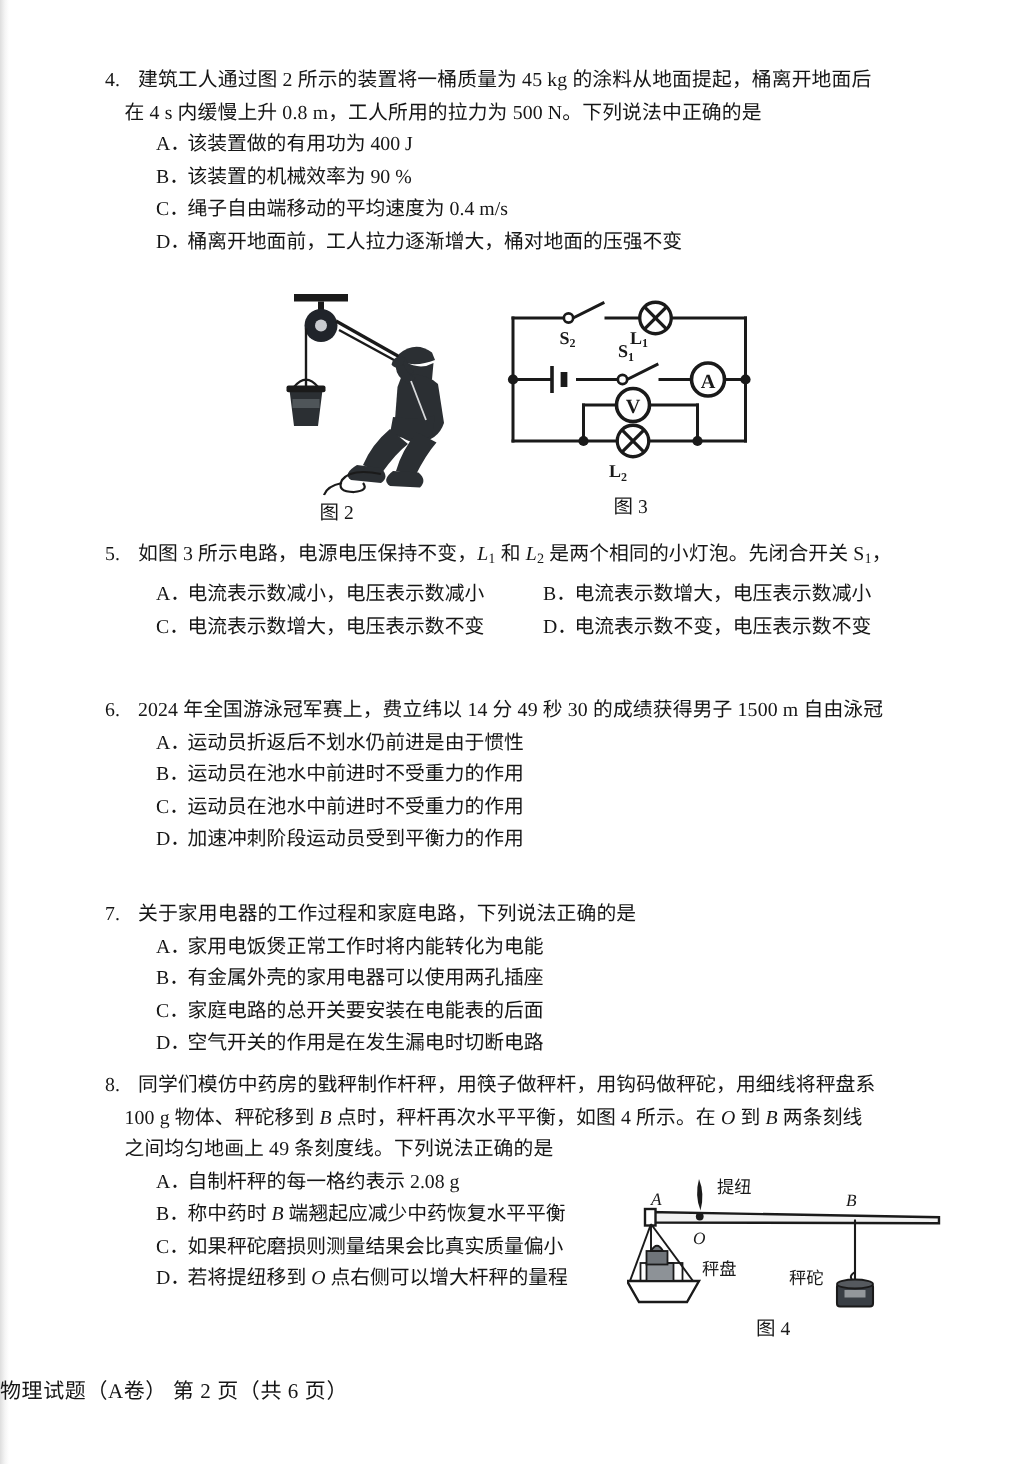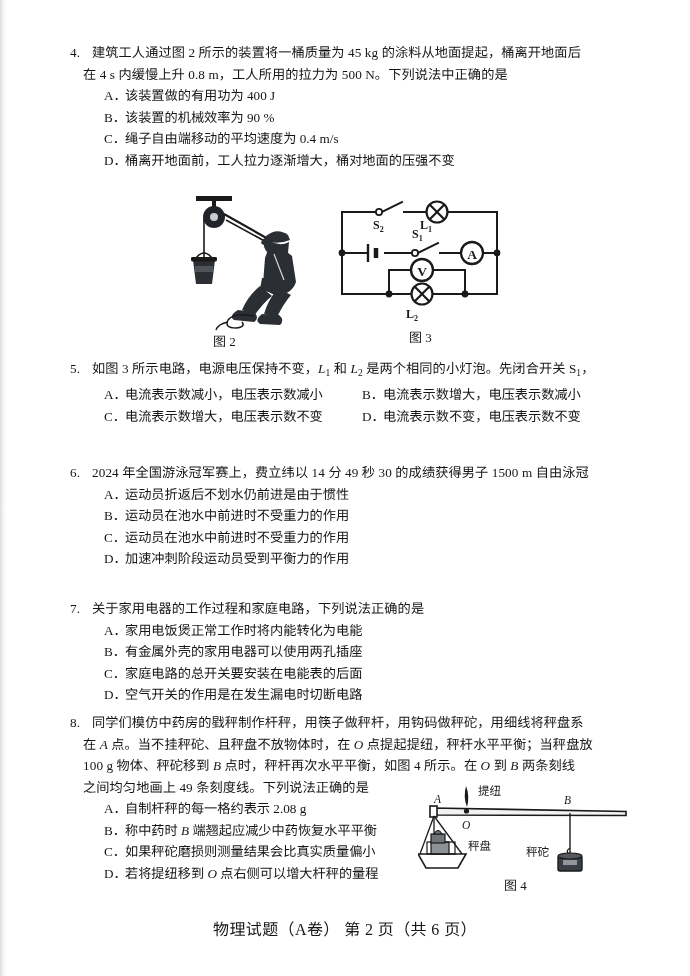--- a/index.html
+++ b/index.html
@@ -61,21 +61,21 @@
 
   
   .fig3{position:absolute;left:332px;top:190px;width:300px;height:135px;}
 
   
   .fig4{position:absolute;left:418px;top:782px;width:225px;height:115px;}
 
   
   .footer{
     position:absolute;left:0;top:916px;width:690px;
-    text-align:center;font-size:16px;
+    font-size:14px;
     letter-spacing:.4px;
   }
   svg{display:block;}
 </style>
 </head>
 <body>
 
 <div class="page">
 
   <div class="scan-edge"></div>
@@ -303,23 +303,20 @@
       <span class="opt-t">空气开关的作用是在发生漏电时切断电路</span>
     </div>
   </div>
 
   <div class="q" style="top:712px;">
     <div class="q-line">
       <span class="q-num">8.</span>
       <span class="q-body">同学们模仿中药房的戥秤制作杆秤，用筷子做秤杆，用钩码做秤砣，用细线将秤盘系</span>
     </div>
     <div class="q-line q-cont">
-      <span class="q-body"><span>在 </span><span class="it">A</span><span> 点。当不挂秤砣、且秤盘不放物体时，在 </span><span class="it">O</span><span> 点提起提纽，秤杆水平平衡；当秤盘放</span></span>
-    </div>
-    <div class="q-line q-cont">
       <span class="q-body"><span>100 g 物体、秤砣移到 </span><span class="it">B</span><span> 点时，秤杆再次水平平衡，如图 4 所示。在 </span><span class="it">O</span><span> 到 </span><span class="it">B</span><span> 两条刻线</span></span>
     </div>
     <div class="q-line q-cont">
       <span class="q-body">之间均匀地画上 49 条刻度线。下列说法正确的是</span>
     </div>
     <div class="opt">
       <span class="opt-k">A．</span>
       <span class="opt-t">自制杆秤的每一格约表示 2.08 g</span>
     </div>
     <div class="opt">

